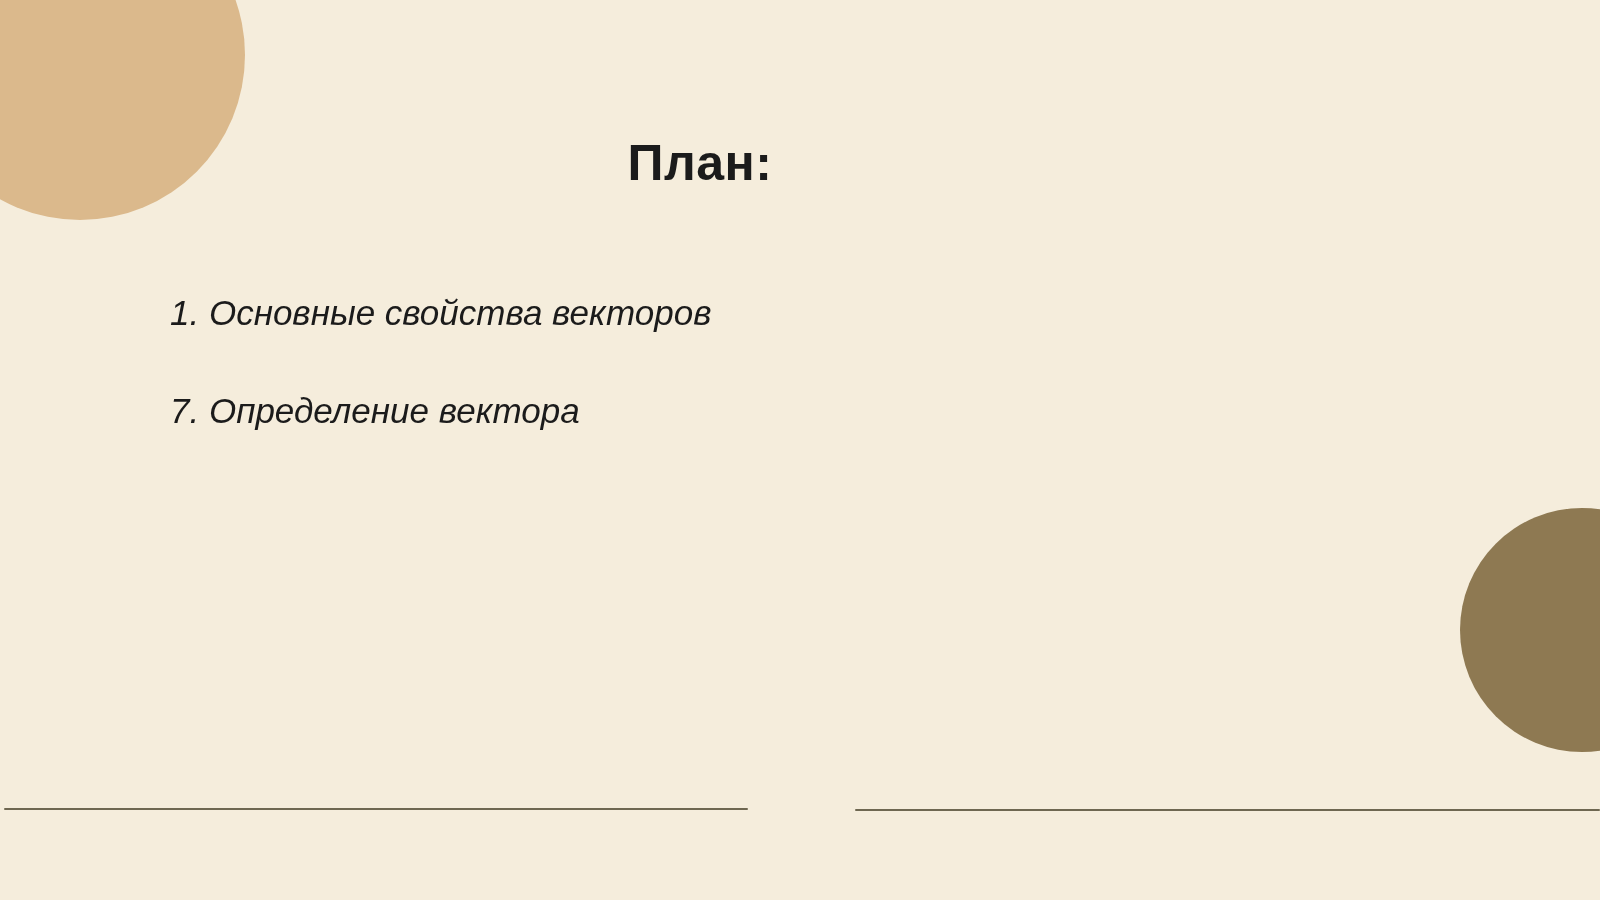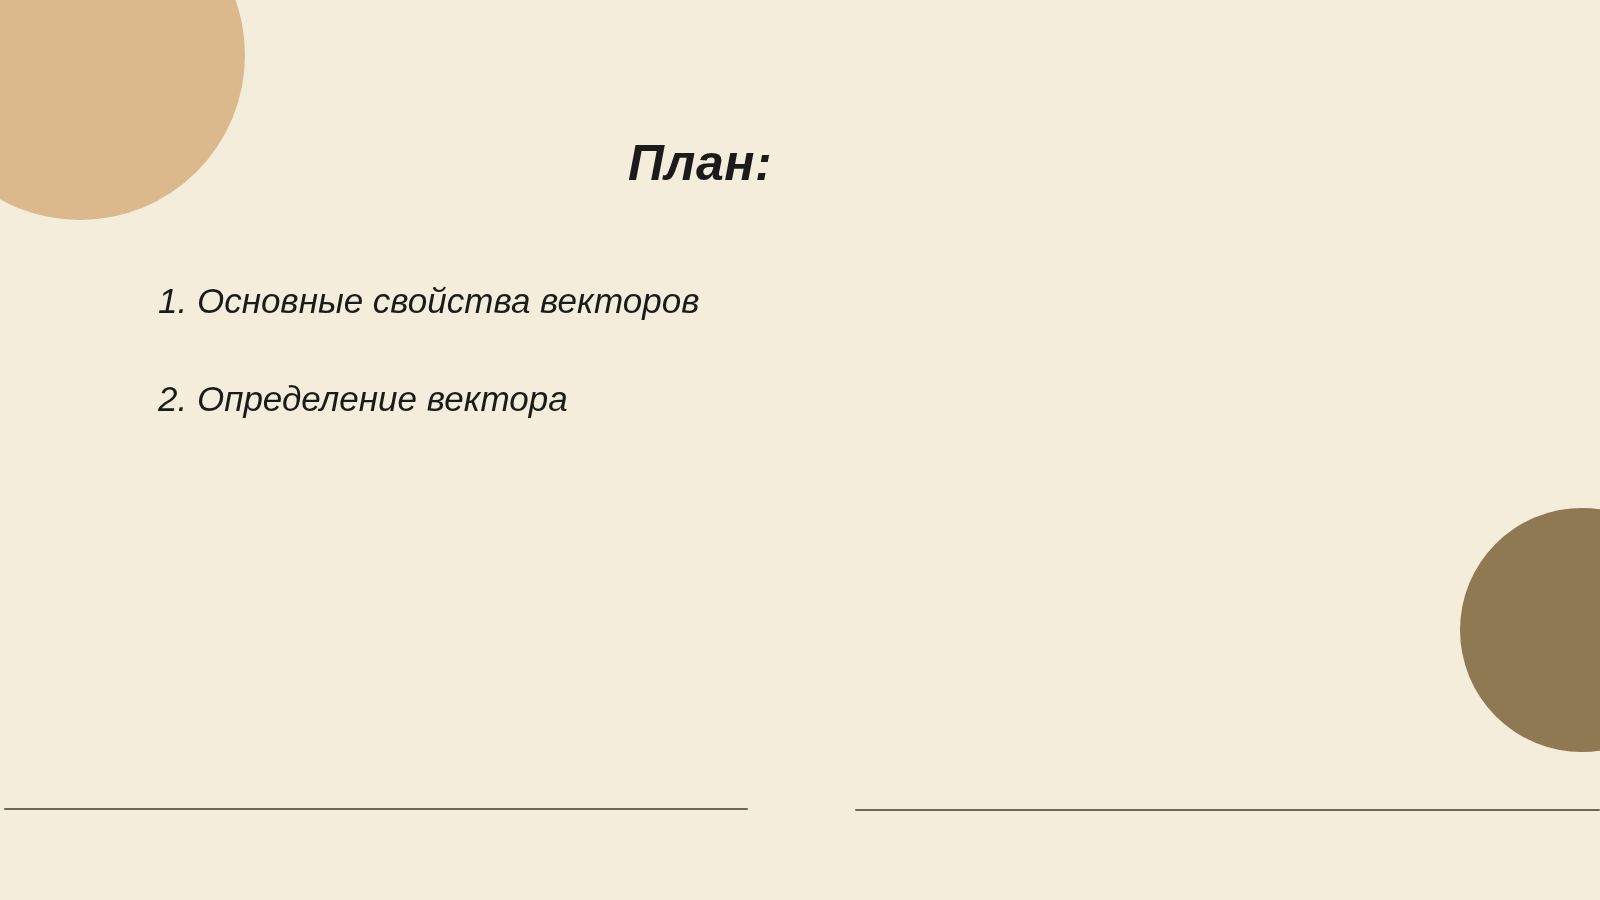--- a/index.html
+++ b/index.html
@@ -38,27 +38,26 @@
     left: 400px;
     top: 138px;
     width: 600px;
     margin: 0;
     text-align: center;
     font-size: 50px;
     font-weight: bold;
     letter-spacing: 0.5px;
     line-height: 1;
     color: var(--text, #1b1b1b);
-    font-style: italic;
   }
   .plan-list {
     position: absolute;
     left: 158px;
     top: 283px;
-    margin: 0;
+    margin: 12px;
     padding: 0;
     list-style: none;
   }
   .plan-list li {
     margin: 0 0 62px 0;
     font-size: 35px;
     font-style: italic;
     line-height: 36px;
     white-space: nowrap;
     color: var(--text, #1b1b1b);
@@ -84,18 +83,18 @@
 <body>
 
 <div class="slide">
   <div class="circle circle-tl"></div>
   <div class="circle circle-br"></div>
 
   <h1 class="title">План:</h1>
 
   <ul class="plan-list">
     <li>1. Основные свойства векторов</li>
-    <li>2. Определение вектора</li>
+    <li>7. Определение вектора</li>
   </ul>
 
   <div class="divider divider-left"></div>
   <div class="divider divider-right"></div>
 </div>
 
 </body></html>

